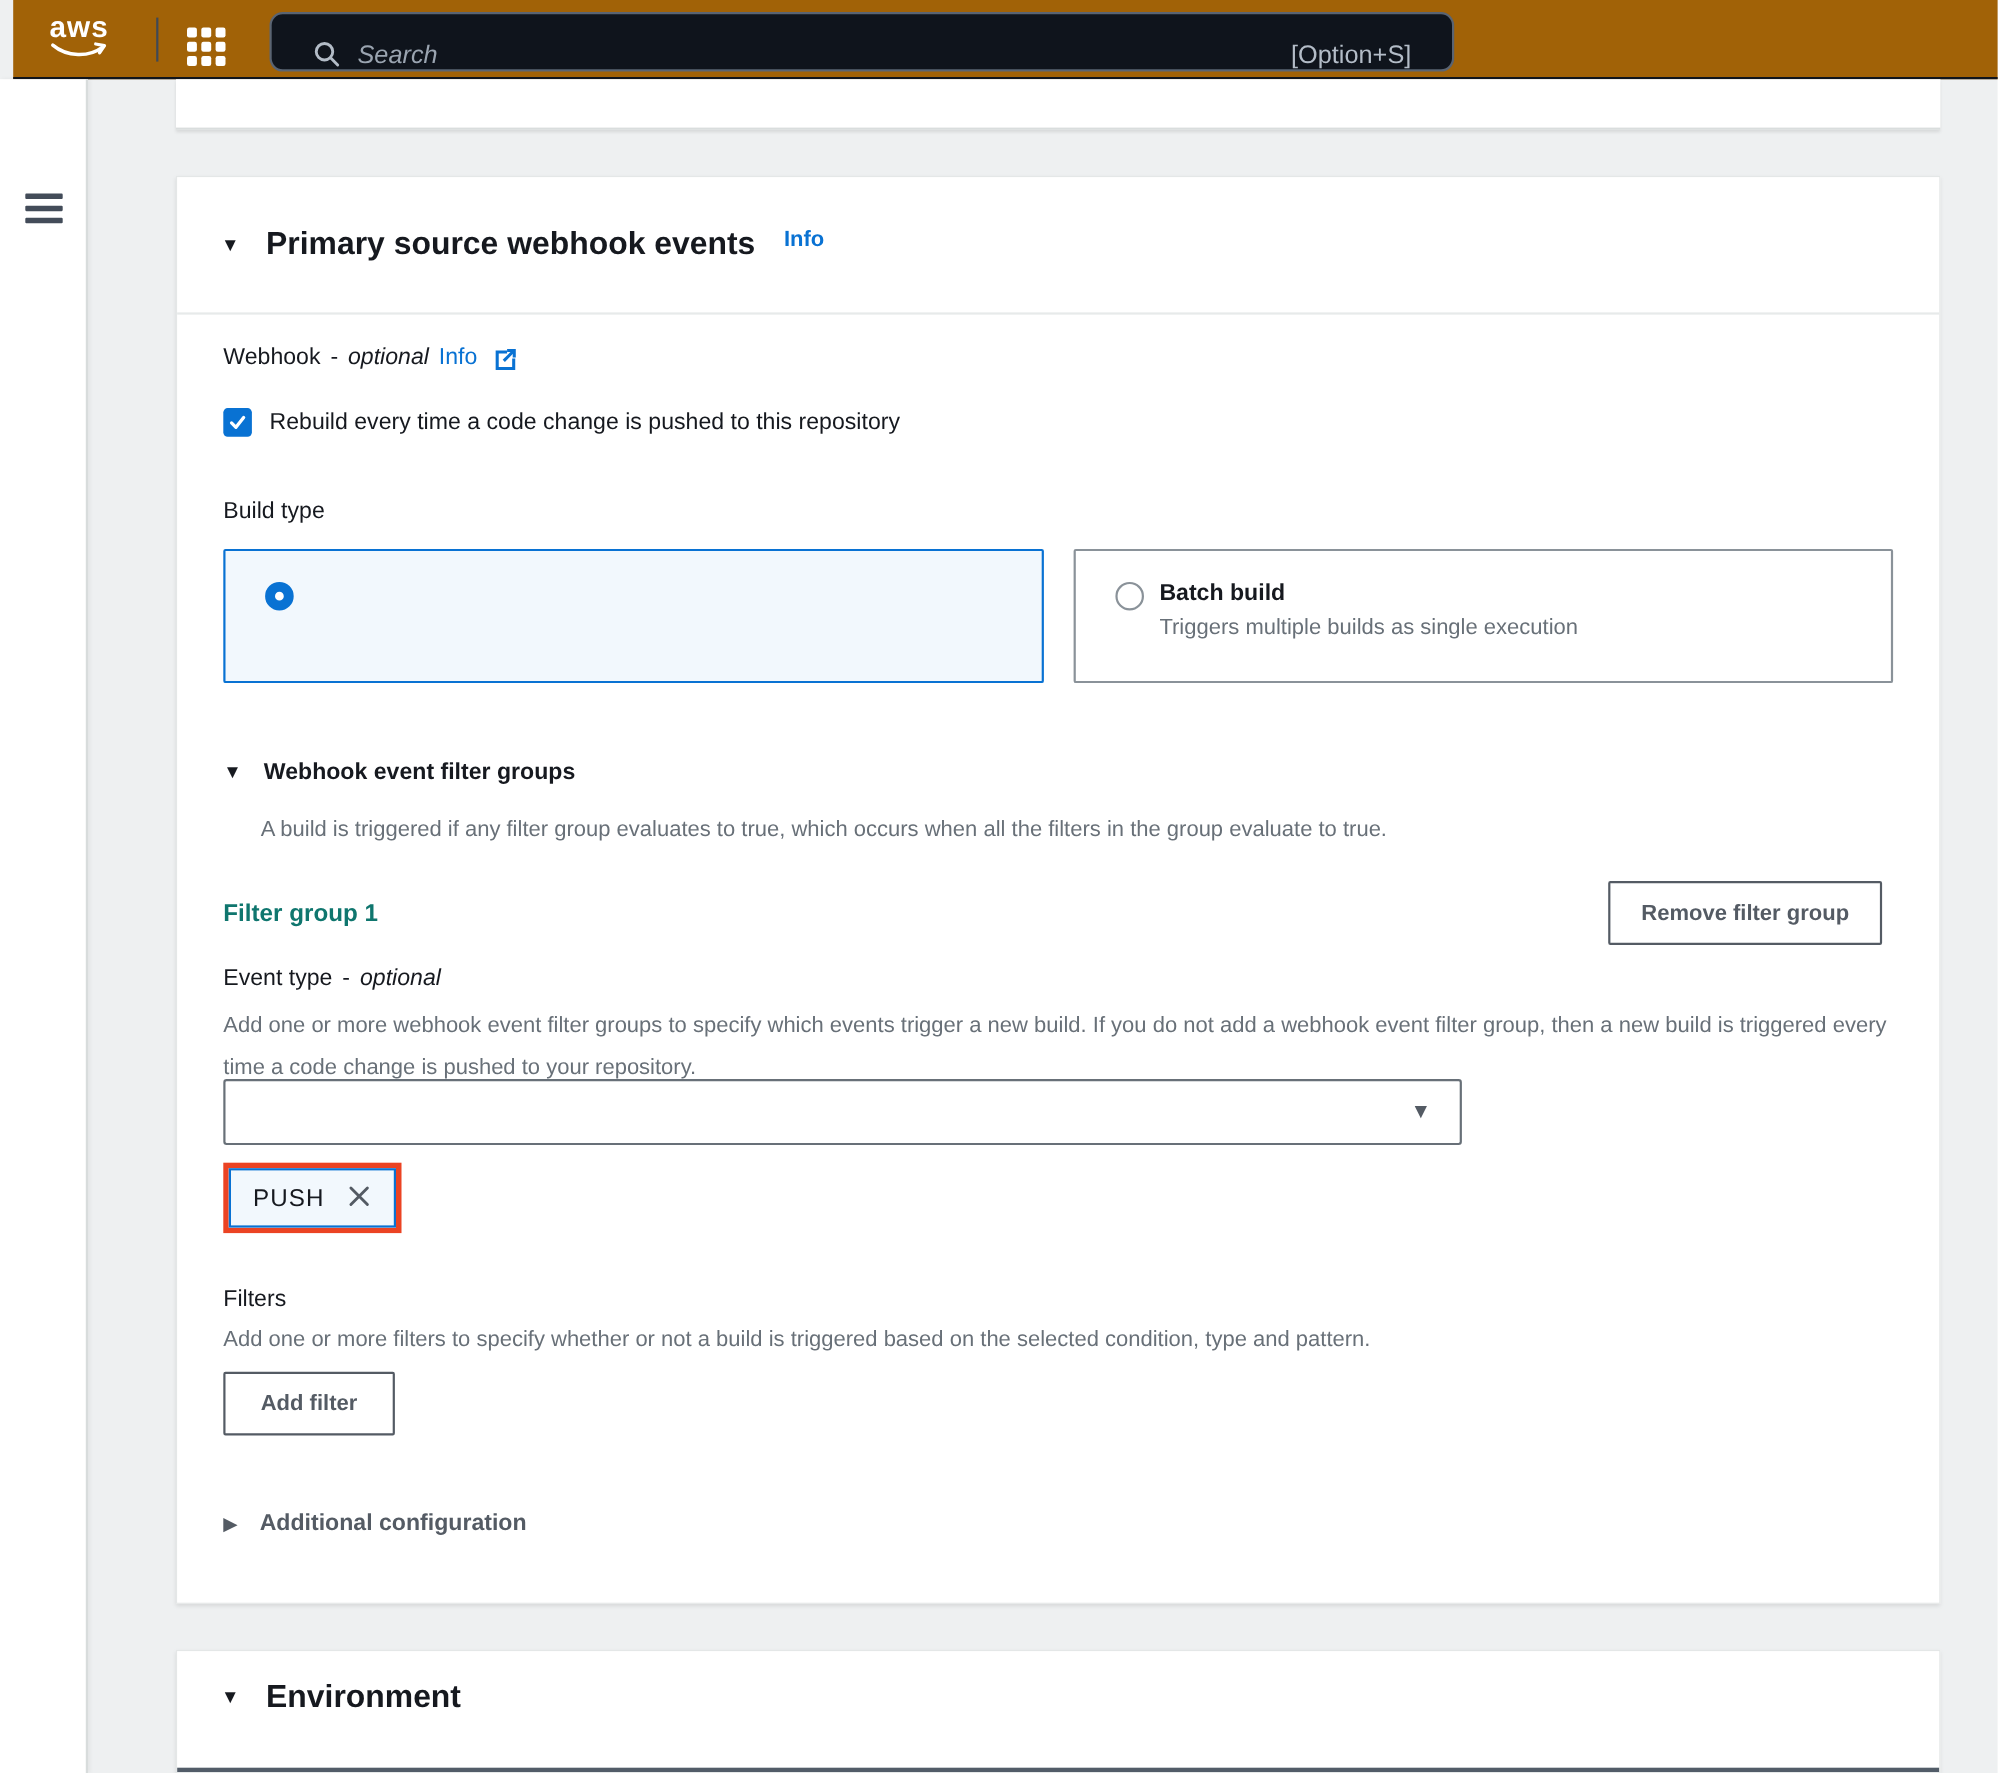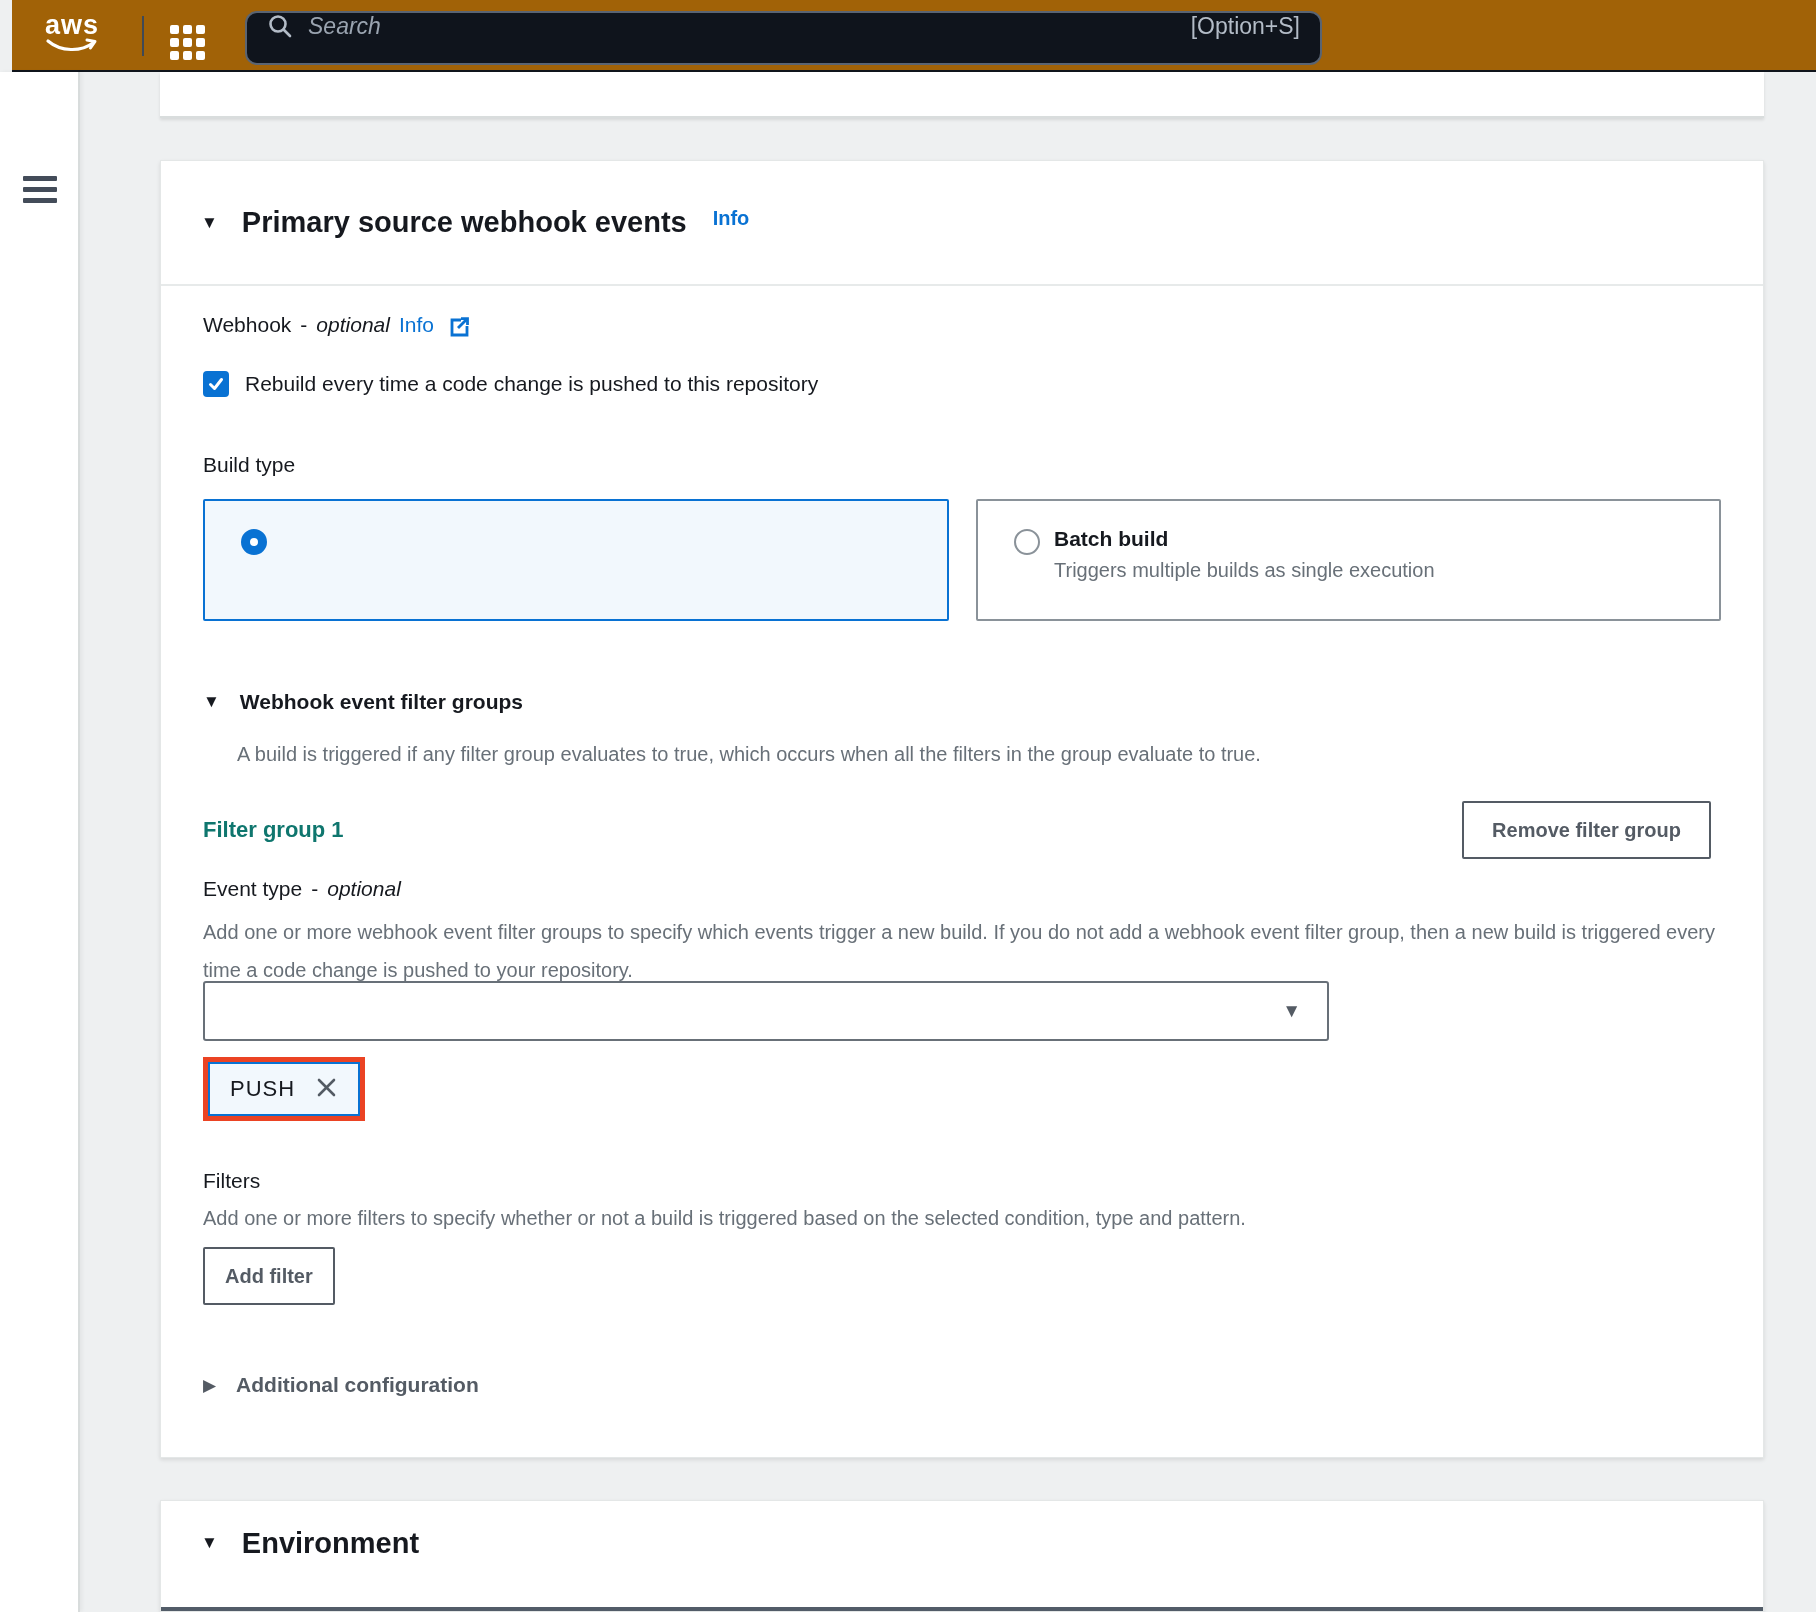--- a/index.html
+++ b/index.html
@@ -27,21 +27,21 @@
   .topbar-divider { position:absolute; left:130px; top:16px; width:2px; height:40px; background:#3f4956; }
   .grid-icon {
     position:absolute; left:158px; top:25px; width:38px; height:38px;
     display:grid; grid-template-columns:repeat(3,9px); grid-template-rows:repeat(3,9px);
     gap:4px; cursor:pointer;
   }
   .grid-icon span { background:#ffffff; border-radius:2px; }
   .searchbar {
     position:absolute; left:233px; top:11px; width:1077px; height:54px;
     background:#0f141c; border:2px solid #5a6472; border-radius:12px;
-    display:flex; align-items:flex-start; padding:0 20px; cursor:text;
+    display:flex; align-items:flex-end; padding:0 37px; cursor:text;
   }
   .search-placeholder { font-style:italic; font-size:23px; color:#9aa4b0; margin-left:14px; }
   .search-shortcut { margin-left:auto; font-size:23px; color:#b3bcc7; }
 
   
   .side-rail {
     position:absolute; left:0; top:72px; width:80px; height:1540px;
     background:#ffffff; border-right:2px solid #d8dcdc;
     box-shadow:2px 0 4px rgba(0,0,0,0.05);
   }
@@ -107,21 +107,21 @@
   .fg-header-row { top:512px; height:58px; display:flex; align-items:center; gap:20px; }
   .fg-header-text { font-size:21px; font-weight:bold; color:#16191f; }
 
   .aws-btn {
     position:absolute; height:58px; background:#ffffff; border:2px solid #545b64; border-radius:2px;
     font-family:"Liberation Sans", sans-serif;
     font-size:20px; font-weight:bold; color:#545b64; padding:0 28px; cursor:pointer;
   }
   .btn-add-group { right:52px; top:512px; }
   .btn-remove-group { right:52px; top:640px; }
-  .btn-add-filter { left:42px; top:1086px; padding:0 20px; }
+  .btn-add-filter { left:42px; top:1086px; padding:0 32px; }
 
   .fg-desc { top:582px; left:76px; }
 
   .group-title-row { top:640px; height:58px; display:flex; align-items:center; }
   .group-title { font-size:22px; font-weight:bold; color:#0f766e; }
 
   .event-type-row { top:716px; display:flex; gap:9px; }
   .event-type-desc { top:752px; width:1515px; line-height:38px; }
 
   .select-box {

